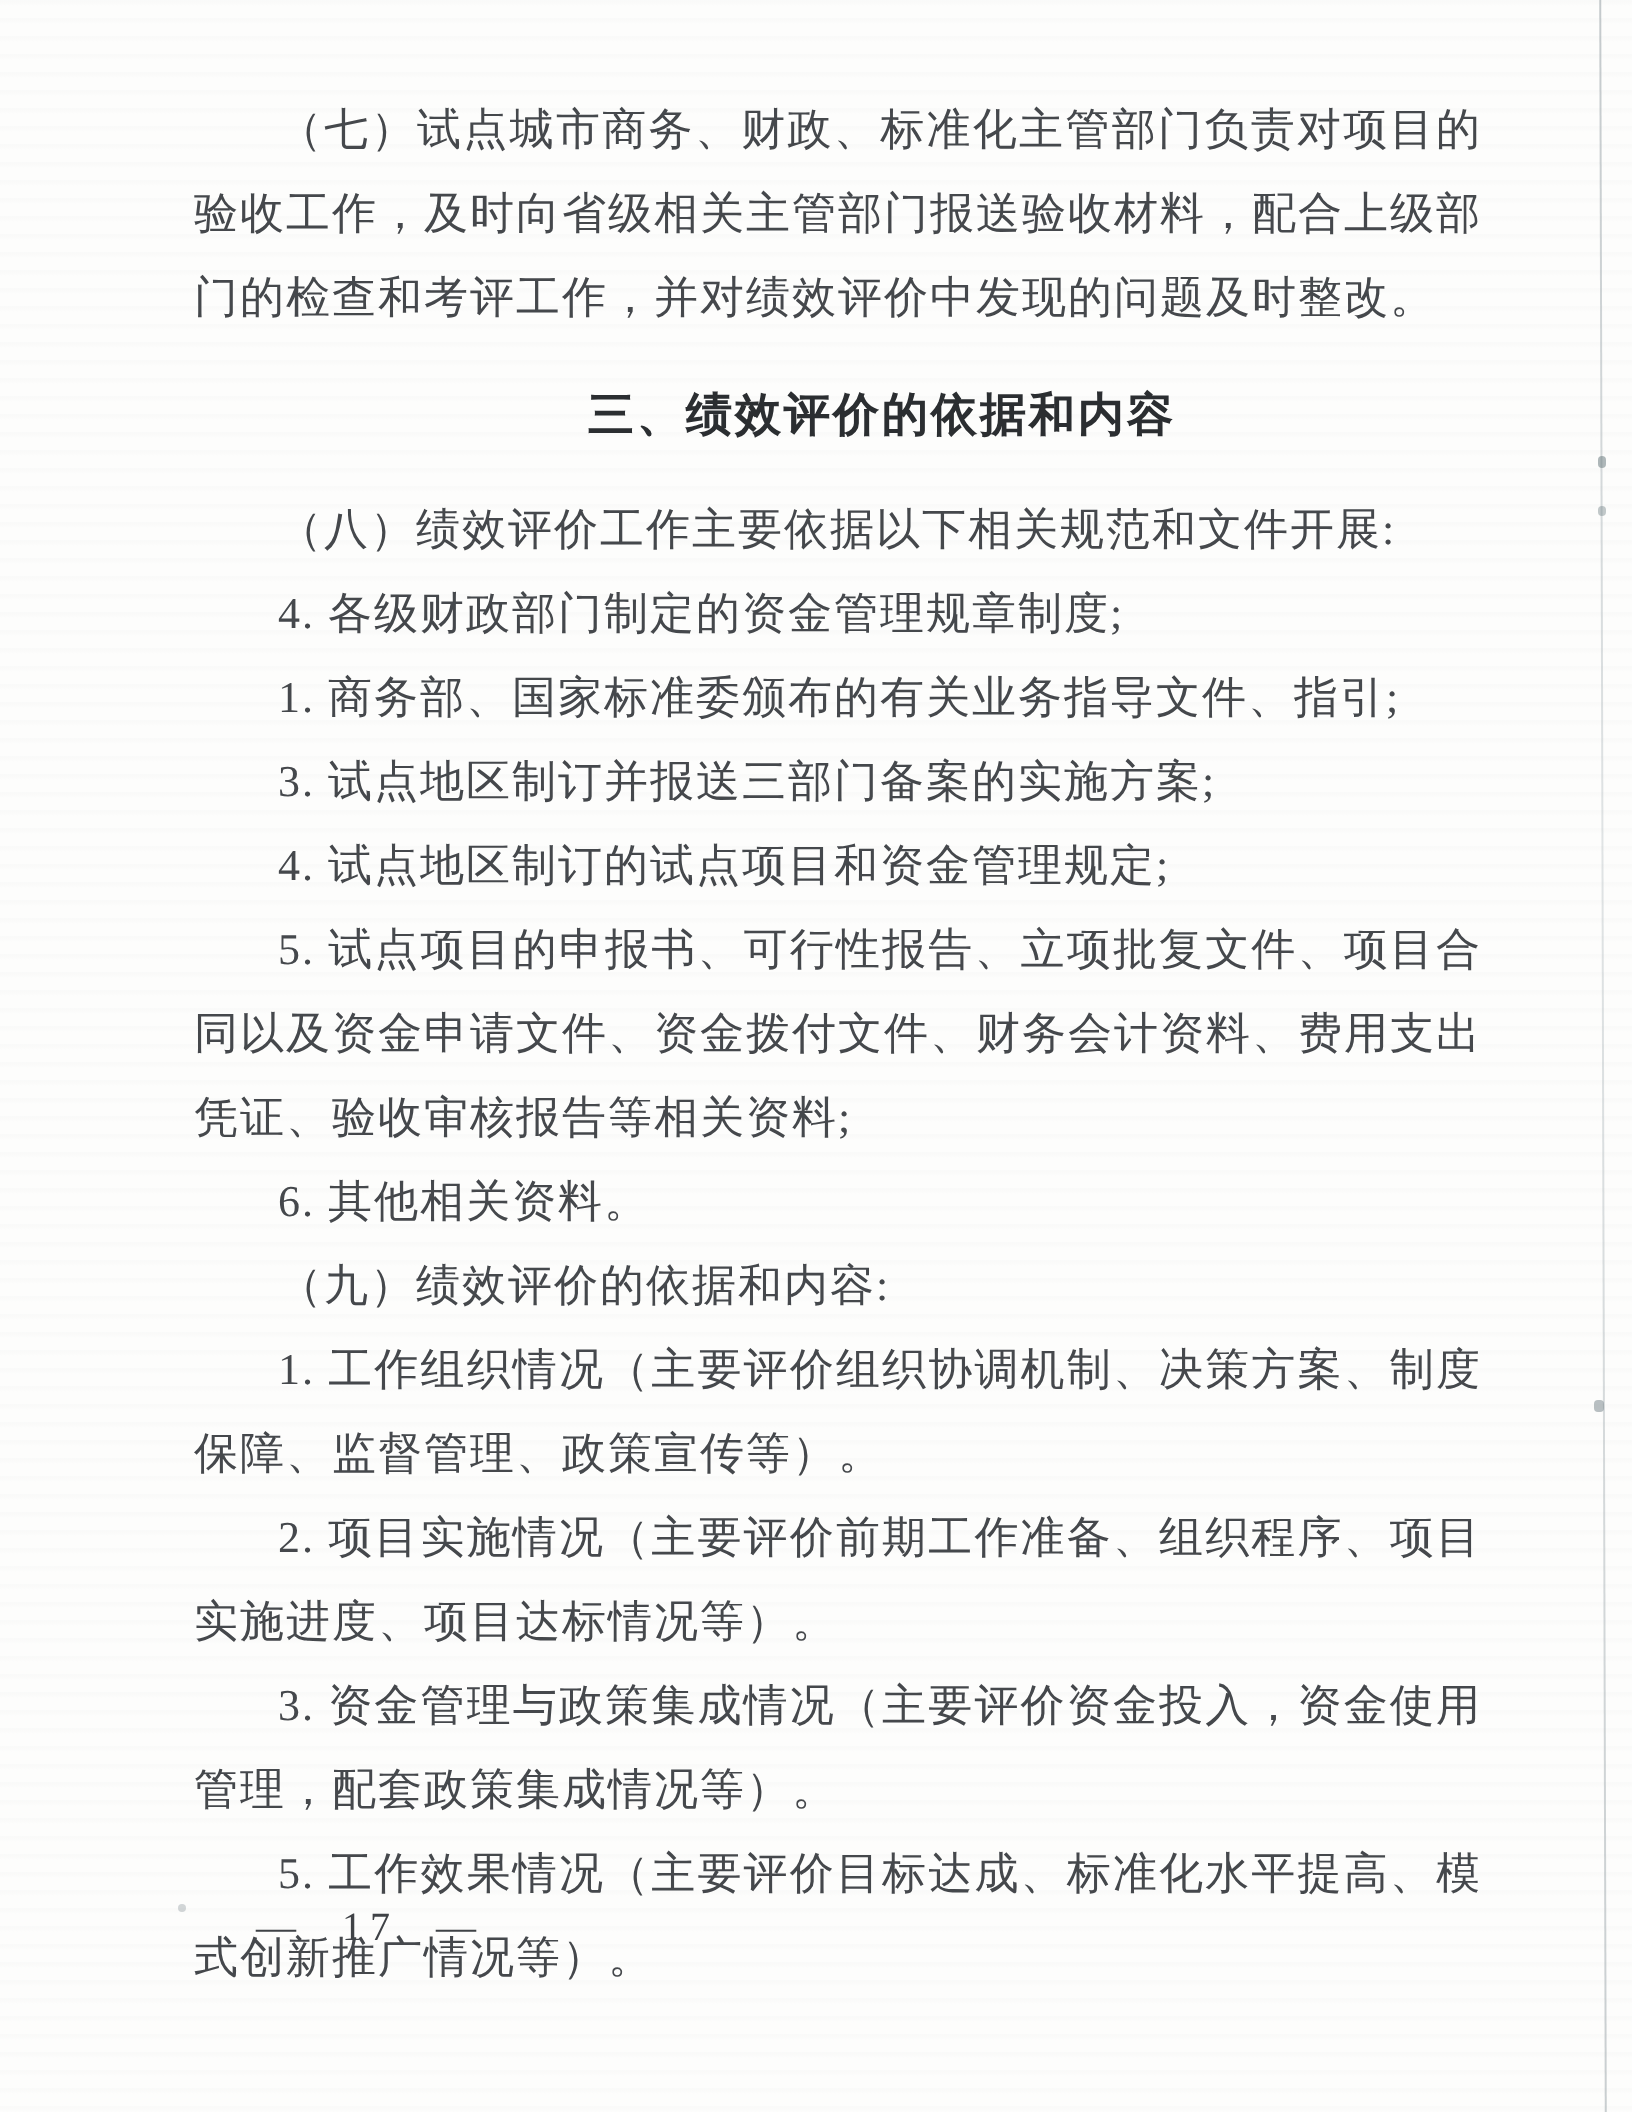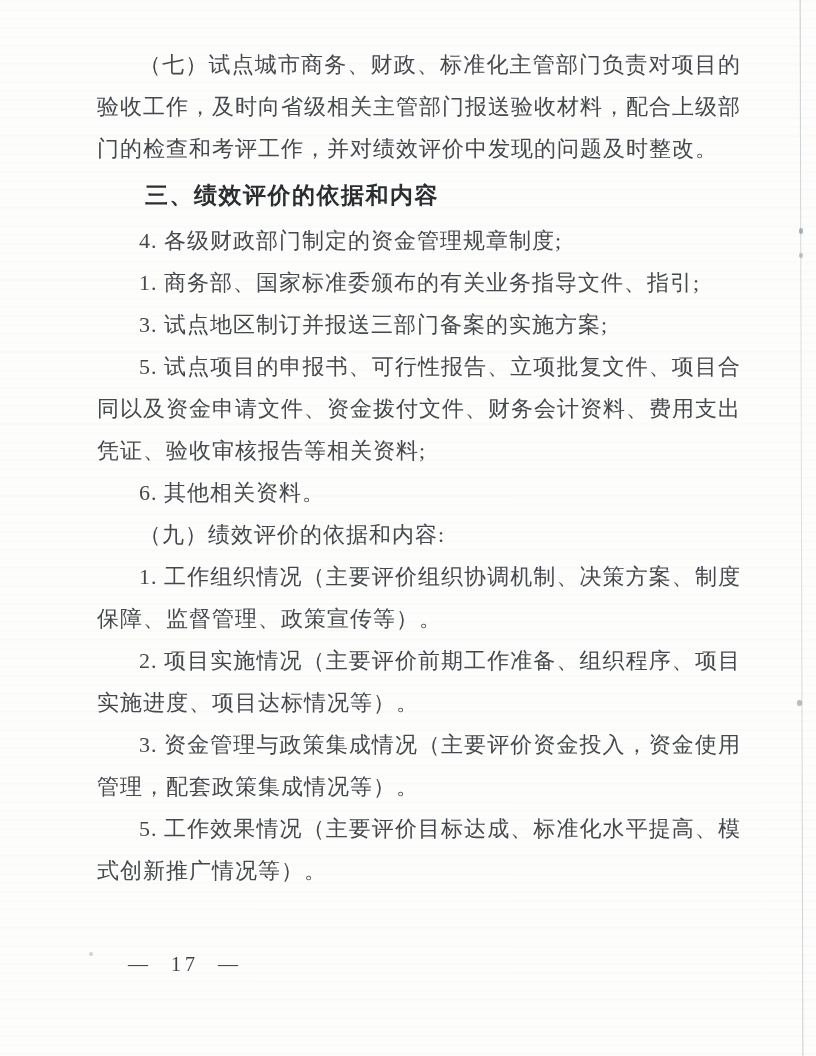--- a/index.html
+++ b/index.html
@@ -38,29 +38,29 @@
     font-size: 22px;
     line-height: 42px;
     letter-spacing: 1px;
     text-align: justify;
   }
   .body-para {
     margin: 0;
     text-indent: 42px;
   }
   .section-heading {
-    margin: 4px;
+    margin: 16px;
     text-indent: 44px;
     font-family: "Liberation Sans", sans-serif;
     font-weight: 700;
     font-size: 23px;
     line-height: 42px;
     color: #2b2e31;
     letter-spacing: 1.5px;
-    text-align: left;
+    text-align: center;
   }
   .page-footer {
     position: absolute;
     left: 128px;
     top: 948px;
     font-size: 20px;
     line-height: 32px;
     color: #3f4246;
     letter-spacing: 4px;
     word-spacing: 10px;
@@ -118,23 +118,25 @@
   }
 </style>
 </head>
 <body>
 
 <div class="page">
 
   <div class="content">
     <p class="body-para">（七）试点城市商务、财政、标准化主管部门负责对项目的验收工作，及时向省级相关主管部门报送验收材料，配合上级部门的检查和考评工作，并对绩效评价中发现的问题及时整改。</p>
     <h3 class="section-heading">三、绩效评价的依据和内容</h3>
+    <p class="body-para">（八）绩效评价工作主要依据以下相关规范和文件开展:</p>
     <p class="body-para">4. 各级财政部门制定的资金管理规章制度;</p>
     <p class="body-para">1. 商务部、国家标准委颁布的有关业务指导文件、指引;</p>
     <p class="body-para">3. 试点地区制订并报送三部门备案的实施方案;</p>
+    <p class="body-para">4. 试点地区制订的试点项目和资金管理规定;</p>
     <p class="body-para">5. 试点项目的申报书、可行性报告、立项批复文件、项目合同以及资金申请文件、资金拨付文件、财务会计资料、费用支出凭证、验收审核报告等相关资料;</p>
     <p class="body-para">6. 其他相关资料。</p>
     <p class="body-para">（九）绩效评价的依据和内容:</p>
     <p class="body-para">1. 工作组织情况（主要评价组织协调机制、决策方案、制度保障、监督管理、政策宣传等）。</p>
     <p class="body-para">2. 项目实施情况（主要评价前期工作准备、组织程序、项目实施进度、项目达标情况等）。</p>
     <p class="body-para">3. 资金管理与政策集成情况（主要评价资金投入，资金使用管理，配套政策集成情况等）。</p>
     <p class="body-para">5. 工作效果情况（主要评价目标达成、标准化水平提高、模式创新推广情况等）。</p>
   </div>
 
   <div class="page-footer">— 17 —</div>

